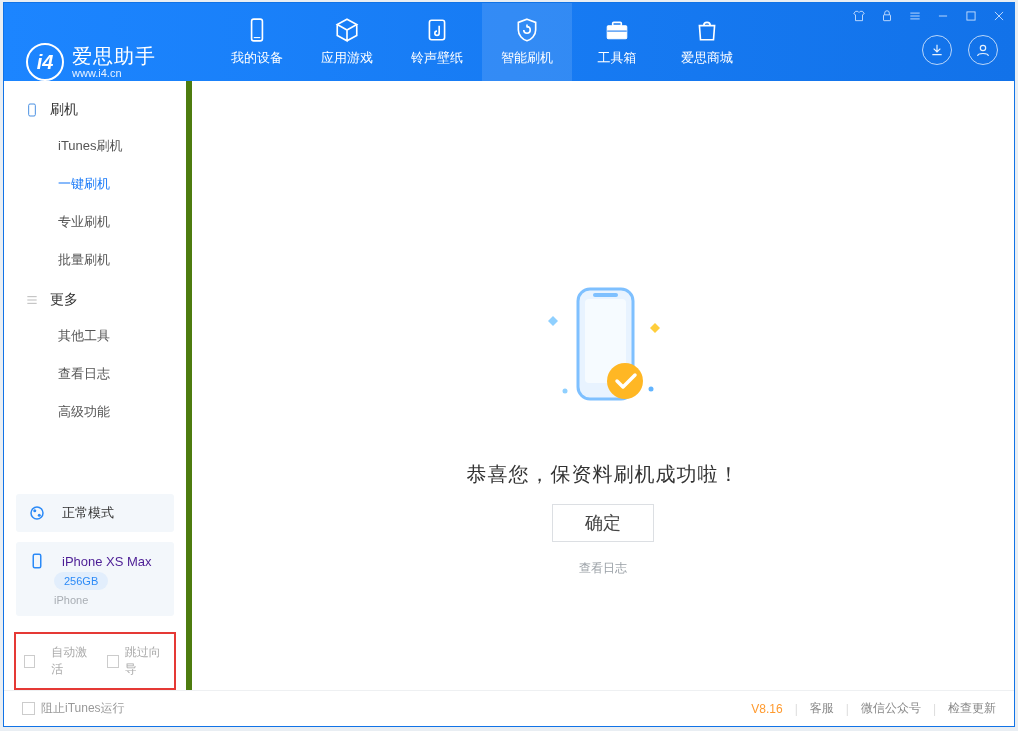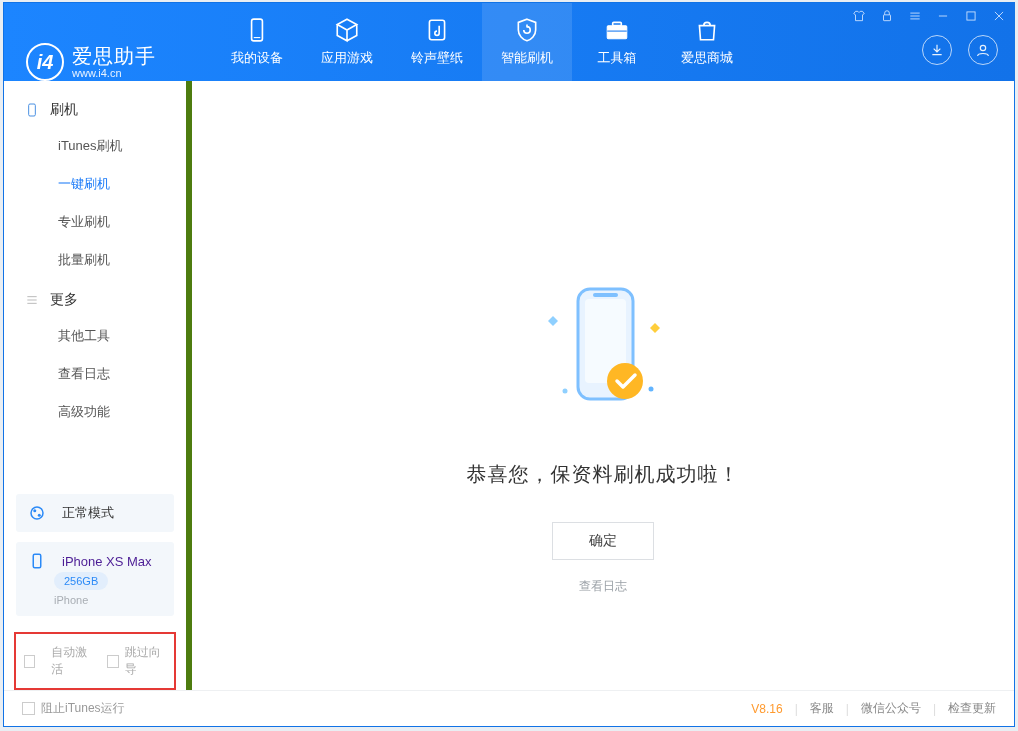--- a/index.html
+++ b/index.html
@@ -176,25 +176,25 @@
   width: 160px; height: 180px;
   display: flex; align-items: center; justify-content: center;
 }
 .success-text {
   font-size: 20px;
   color: #333;
   margin-top: 20px;
   letter-spacing: 1px;
 }
 .ok-btn {
-  margin-top: 34px;
+  margin-top: 16px;
   width: 102px; height: 38px;
   border: 1px solid #dcdfe3;
   background: #fff;
-  font-size: 14px;
+  font-size: 18px;
   color: #444;
   cursor: pointer;
 }
 .log-link {
   margin-top: 18px;
   font-size: 12px;
   color: #9aa0a6;
   cursor: pointer;
 }
 

